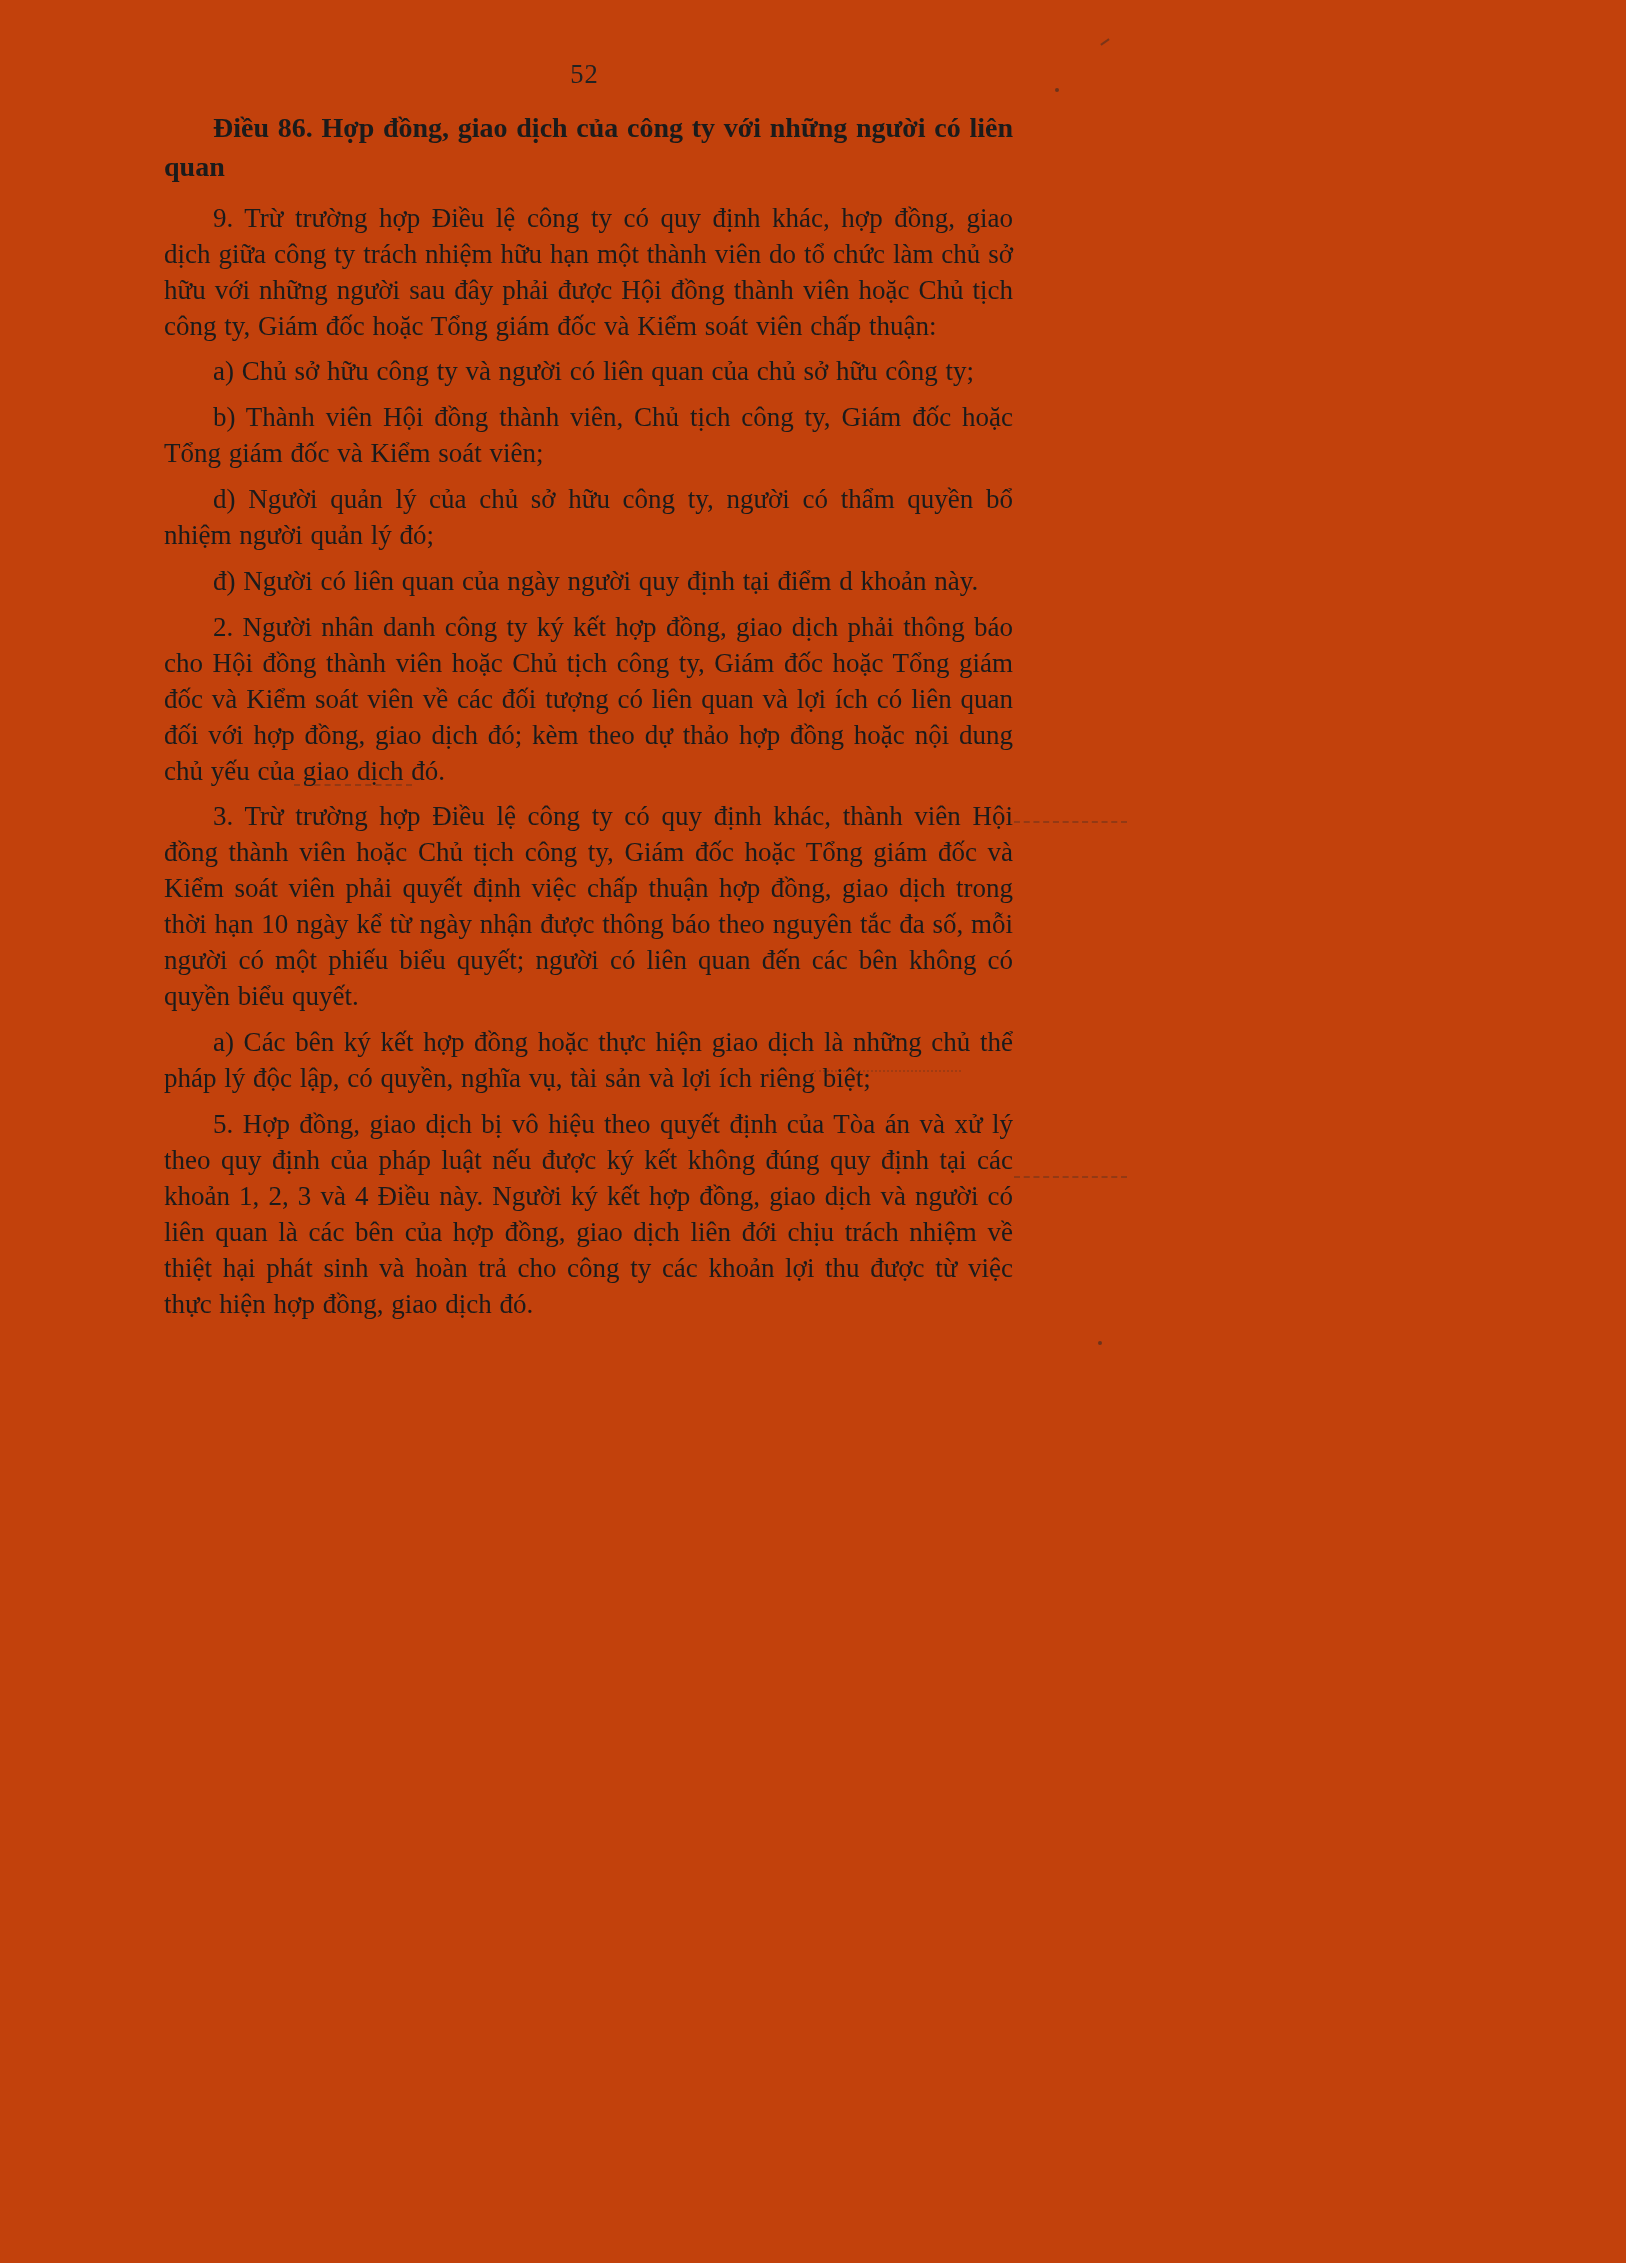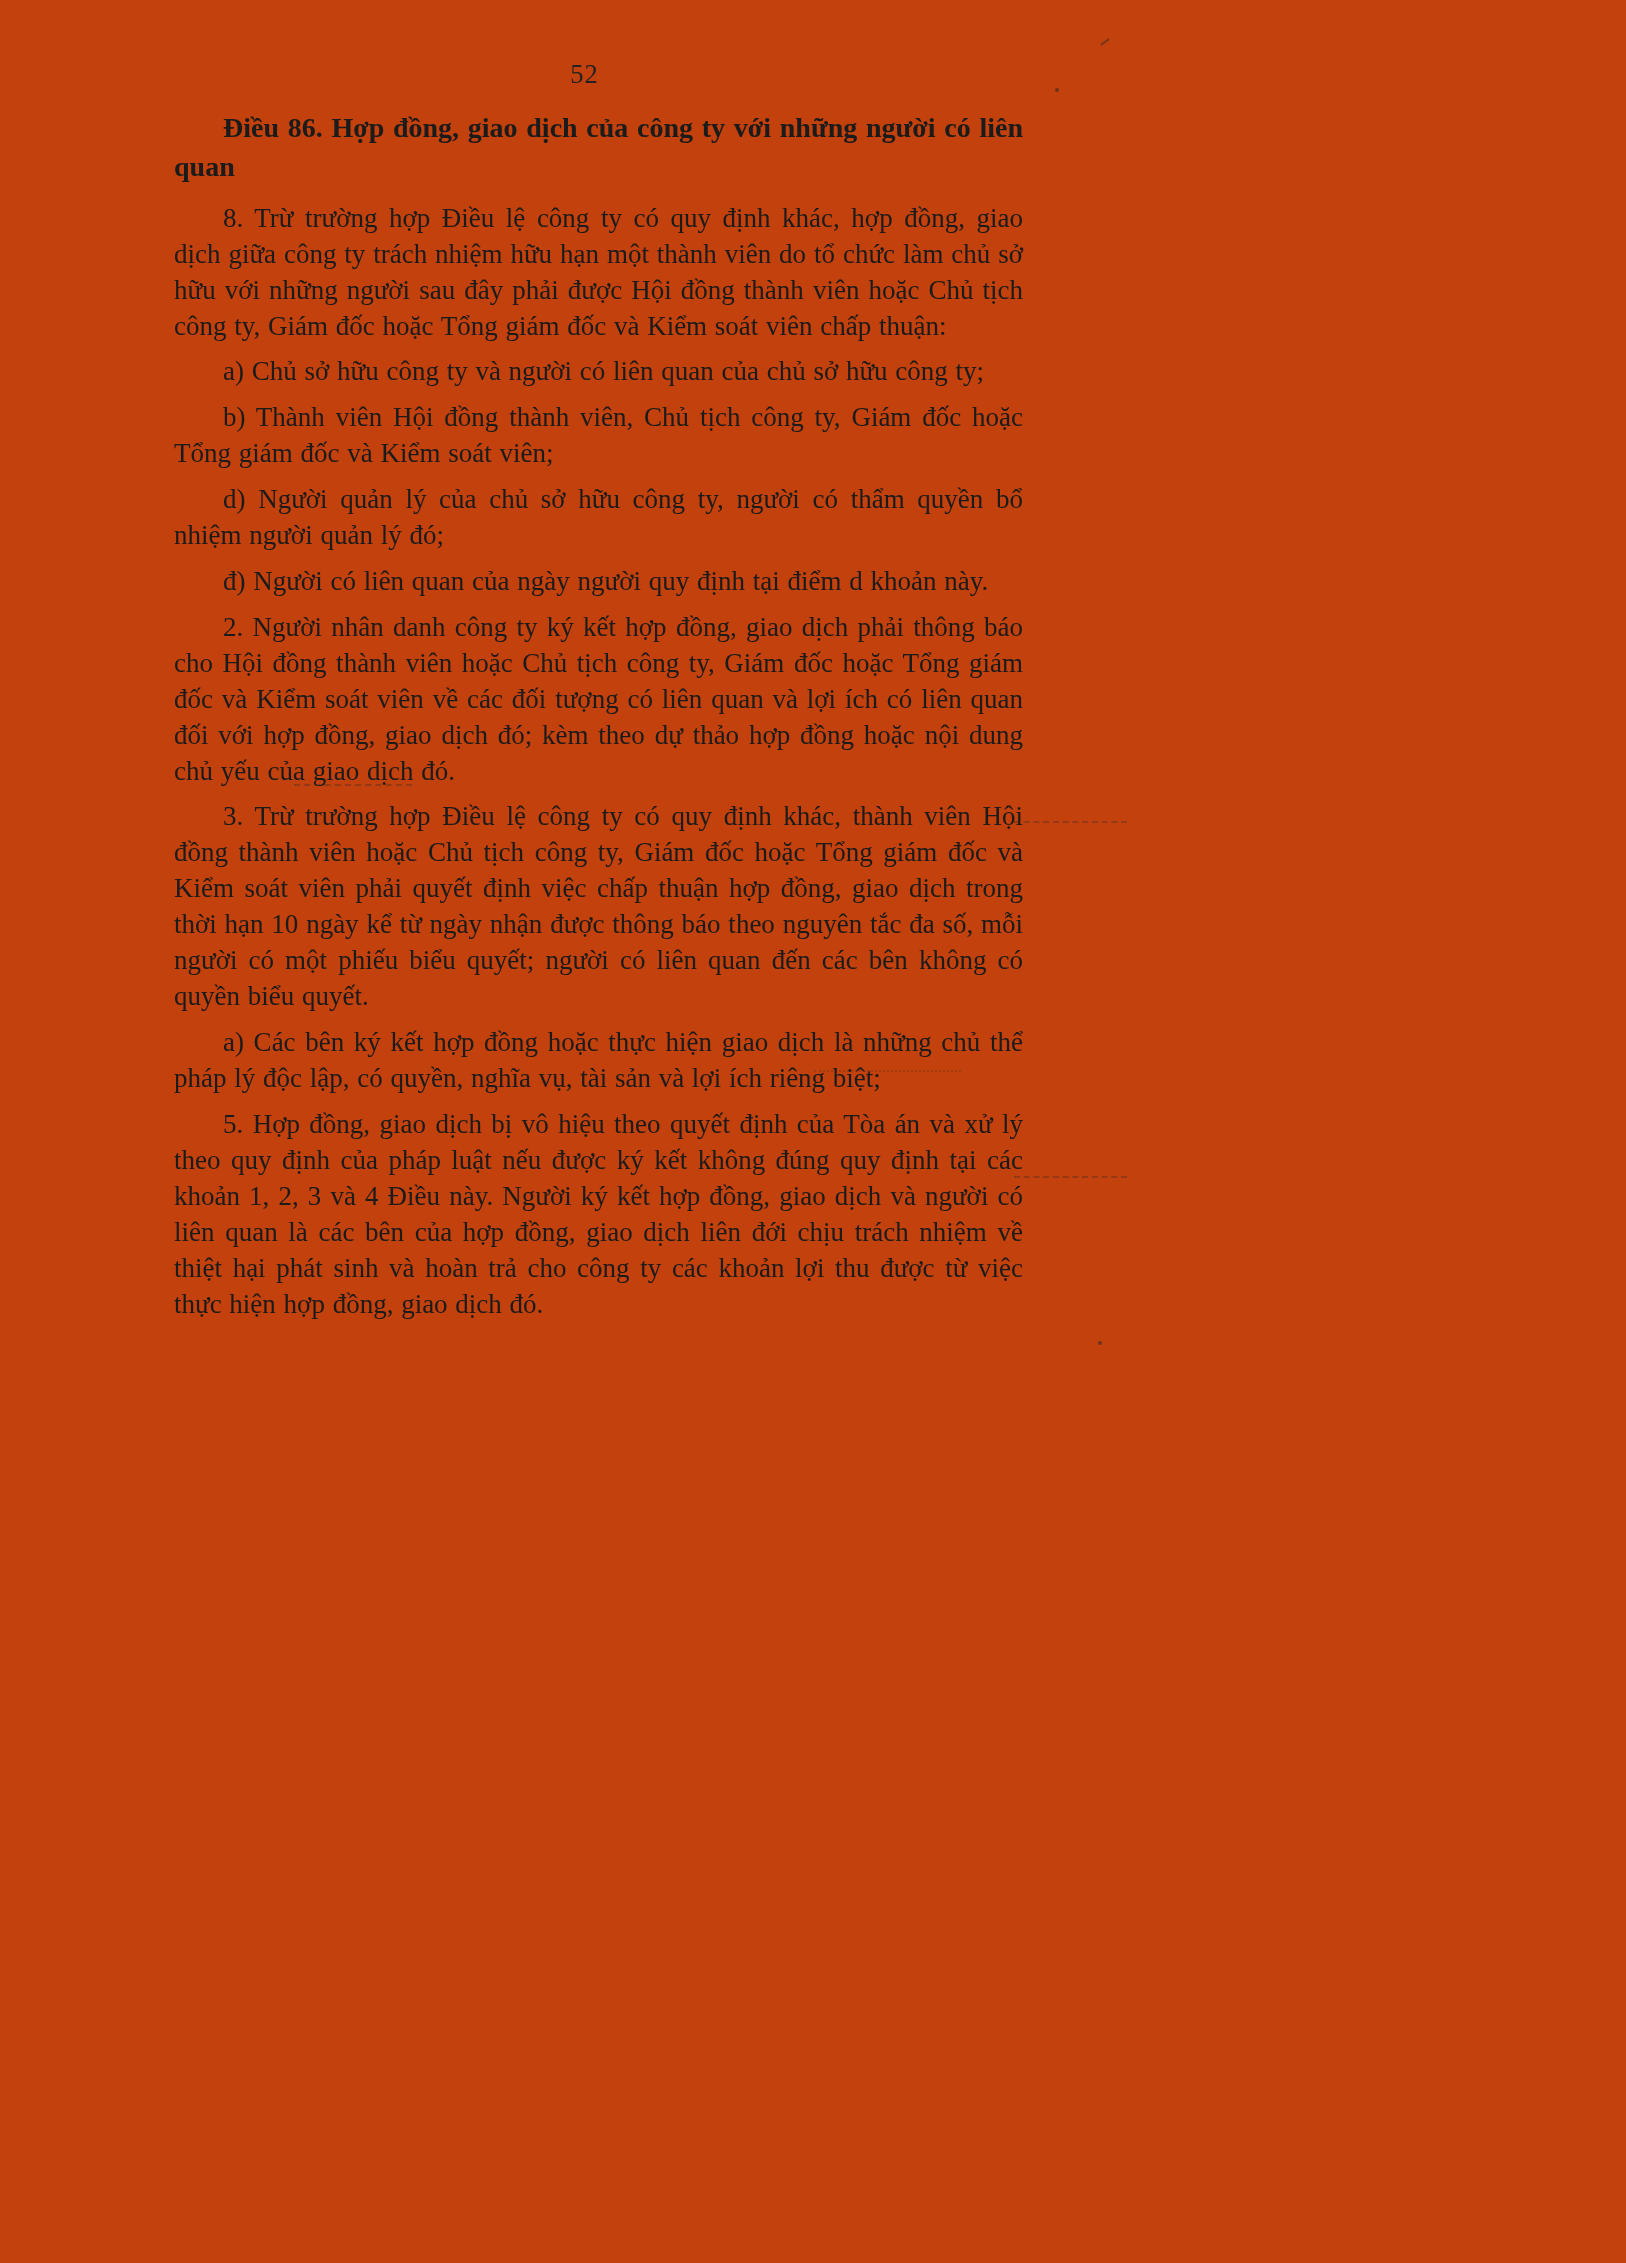--- a/index.html
+++ b/index.html
@@ -28,21 +28,21 @@
     width: 849px;
     text-align: center;
     font-size: 26.5px;
     letter-spacing: 1px;
     color: #222;
   }
 
   .content {
     position: absolute;
     top: 108px;
-    left: 174px;
+    left: 164px;
     width: 849px;
   }
 
   .heading {
     margin: 0 0 13.7px 0;
     font-size: 28px;
     line-height: 39px;
     font-weight: bold;
     text-indent: 49px;
     text-align: justify;
@@ -87,21 +87,21 @@
 <body>
 
 <div class="page">
 
   <div class="page-number">52</div>
 
   <div class="content">
     <p class="heading">Điều 86. Hợp đồng, giao dịch của công ty với những người có liên quan</p>
 
     <div>
-        <p class="para">8. Trừ trường hợp Điều lệ công ty có quy định khác, hợp đồng, giao dịch giữa công ty trách nhiệm hữu hạn một thành viên do tổ chức làm chủ sở hữu với những người sau đây phải được Hội đồng thành viên hoặc Chủ tịch công ty, Giám đốc hoặc Tổng giám đốc và Kiểm soát viên chấp thuận:</p>
+        <p class="para">9. Trừ trường hợp Điều lệ công ty có quy định khác, hợp đồng, giao dịch giữa công ty trách nhiệm hữu hạn một thành viên do tổ chức làm chủ sở hữu với những người sau đây phải được Hội đồng thành viên hoặc Chủ tịch công ty, Giám đốc hoặc Tổng giám đốc và Kiểm soát viên chấp thuận:</p>
         <p class="para">a) Chủ sở hữu công ty và người có liên quan của chủ sở hữu công ty;</p>
         <p class="para">b) Thành viên Hội đồng thành viên, Chủ tịch công ty, Giám đốc hoặc Tổng giám đốc và Kiểm soát viên;</p>
         <p class="para">d) Người quản lý của chủ sở hữu công ty, người có thẩm quyền bổ nhiệm người quản lý đó;</p>
         <p class="para">đ) Người có liên quan của ngày người quy định tại điểm d khoản này.</p>
         <p class="para">2. Người nhân danh công ty ký kết hợp đồng, giao dịch phải thông báo cho Hội đồng thành viên hoặc Chủ tịch công ty, Giám đốc hoặc Tổng giám đốc và Kiểm soát viên về các đối tượng có liên quan và lợi ích có liên quan đối với hợp đồng, giao dịch đó; kèm theo dự thảo hợp đồng hoặc nội dung chủ yếu của giao dịch đó.</p>
         <p class="para">3. Trừ trường hợp Điều lệ công ty có quy định khác, thành viên Hội đồng thành viên hoặc Chủ tịch công ty, Giám đốc hoặc Tổng giám đốc và Kiểm soát viên phải quyết định việc chấp thuận hợp đồng, giao dịch trong thời hạn 10 ngày kể từ ngày nhận được thông báo theo nguyên tắc đa số, mỗi người có một phiếu biểu quyết; người có liên quan đến các bên không có quyền biểu quyết.</p>
         <p class="para">a) Các bên ký kết hợp đồng hoặc thực hiện giao dịch là những chủ thể pháp lý độc lập, có quyền, nghĩa vụ, tài sản và lợi ích riêng biệt;</p>
         <p class="para">5. Hợp đồng, giao dịch bị vô hiệu theo quyết định của Tòa án và xử lý theo quy định của pháp luật nếu được ký kết không đúng quy định tại các khoản 1, 2, 3 và 4 Điều này. Người ký kết hợp đồng, giao dịch và người có liên quan là các bên của hợp đồng, giao dịch liên đới chịu trách nhiệm về thiệt hại phát sinh và hoàn trả cho công ty các khoản lợi thu được từ việc thực hiện hợp đồng, giao dịch đó.</p>
       </div>
   </div>

